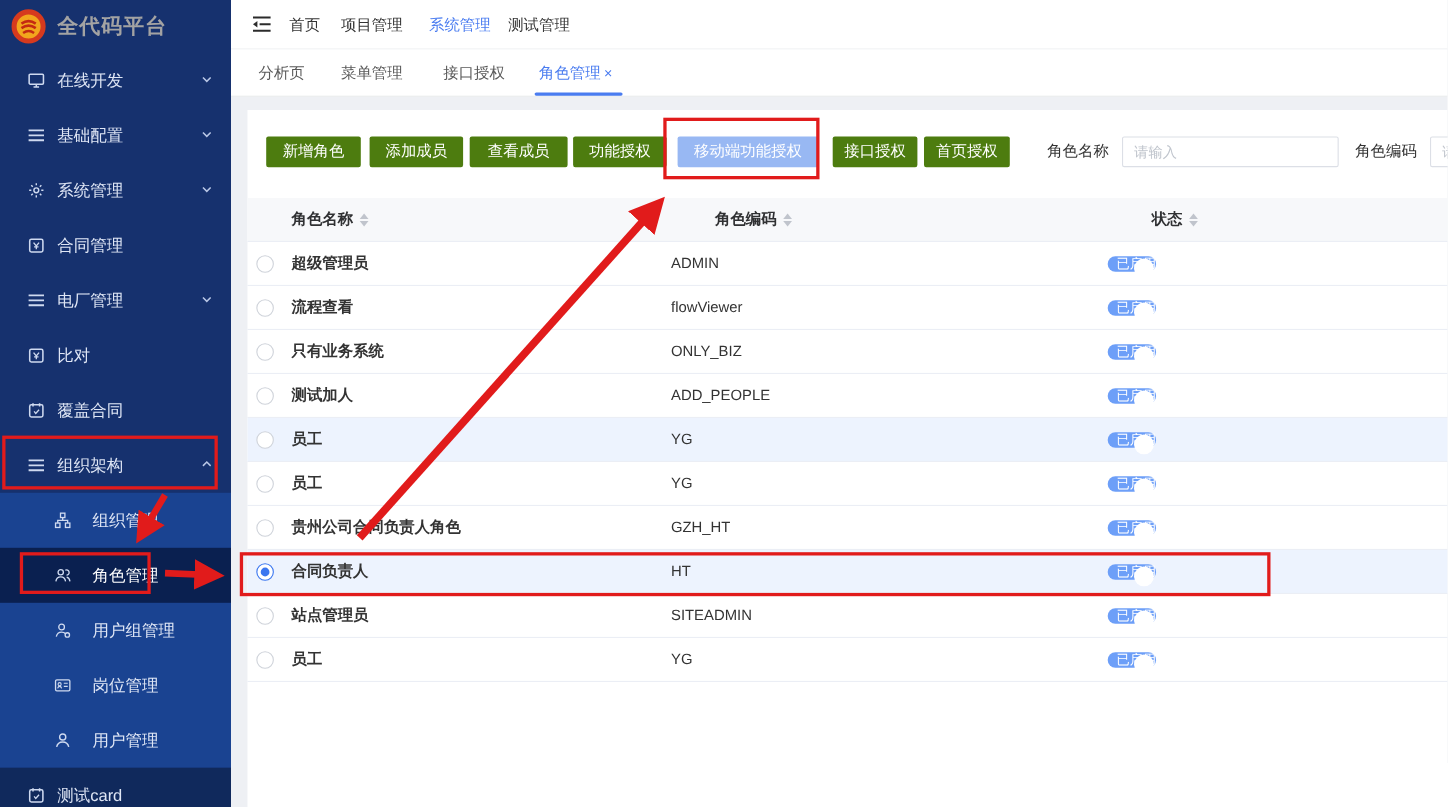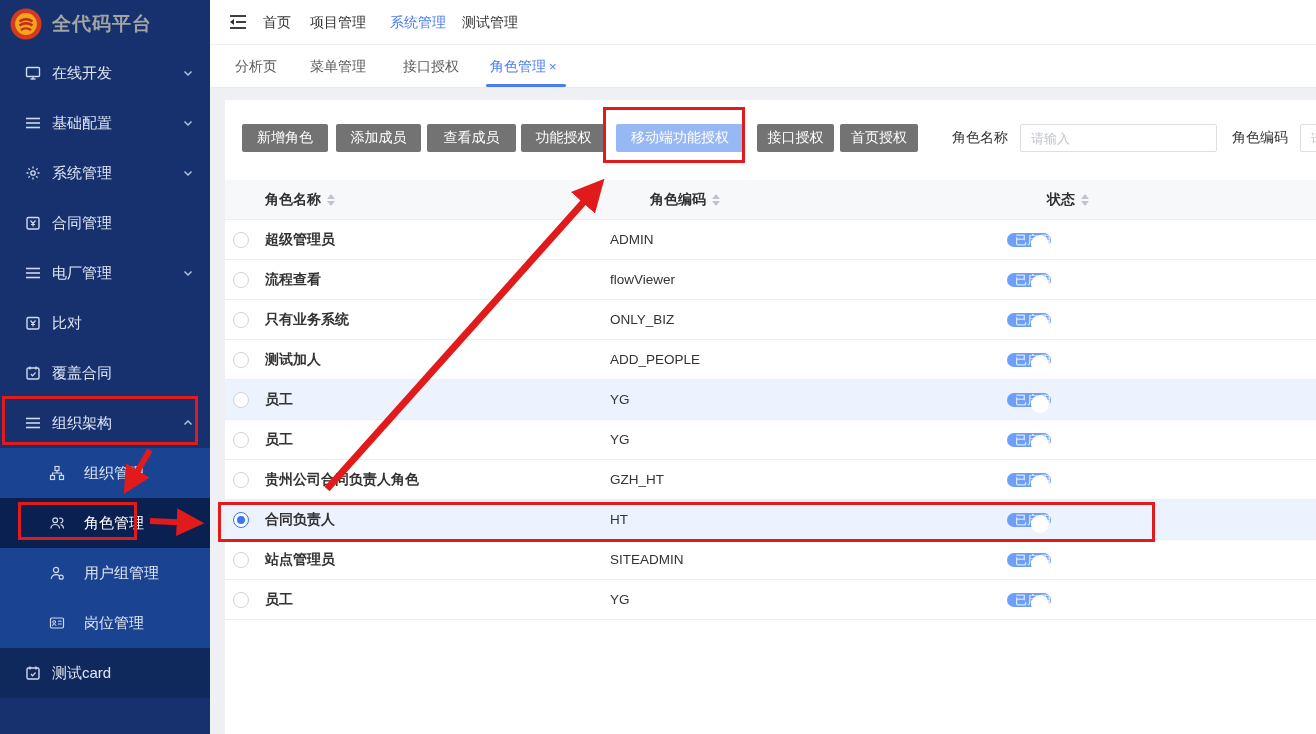--- a/index.html
+++ b/index.html
@@ -26,21 +26,21 @@
   .nav-item.active { color:#4a7cf0; }
   
   .tabbar { position:absolute; left:210px; top:45px; width:1106px; height:43px; background:#fff; border-bottom:1px solid #e8eaec; z-index:1; }
   .tab { position:absolute; top:0; height:43px; line-height:43px; font-size:14px; color:#595959; cursor:pointer; white-space:nowrap; }
   .tab.active { color:#4a7cf0; }
   .tab .tab-close { font-size:13px; margin-left:3px; color:#4a7cf0; }
   .tab-underline { position:absolute; left:276px; bottom:0; width:80px; height:3px; border-radius:2px; background:#4a7cf0; }
   
   .card { position:absolute; left:225px; top:100px; width:1091px; height:634px; background:#fff; z-index:1; }
   .toolbar { position:absolute; left:0; top:24px; height:28px; width:1091px; }
-  .btn { position:relative; float:left; height:28px; border:none; border-radius:2px; background:#737373; color:#fff; font-size:14px; cursor:pointer; font-family:inherit; }
+  .btn { position:relative; float:left; height:28px; border:none; border-radius:2px; background:#4d7c0f; color:#fff; font-size:14px; cursor:pointer; font-family:inherit; }
   .btn.hl { background:#98b8f3; }
   .b0{width:86px;margin-left:17px;} .b1{width:85px;margin-left:8px;} .b2{width:89px;margin-left:6px;}
   .b3{width:85px;margin-left:5px;} .b4{width:128px;margin-left:10px;} .b5{width:77px;margin-left:13px;} .b6{width:78px;margin-left:6px;}
   .fld { position:absolute; top:0; height:28px; display:flex; align-items:center; }
   .fld1 { left:727px; } .fld2 { left:1007px; }
   .fld label { font-size:14px; color:#333; margin-right:12px; white-space:nowrap; }
   .fld input { width:197px; height:28px; border:1px solid #dcdfe6; border-radius:2px; padding:0 10px; font-size:13px; color:#a21caf; outline:none; font-family:inherit; }
   .fld input::placeholder { color:#bfc4cc; }
   .fld2 input { width:200px; }
   
@@ -223,20 +223,29 @@
       <span class="mi-icon">
           <svg width="16" height="16" viewBox="0 0 16 16">
             <rect x="1.5" y="3" width="13" height="10" rx="1.2" fill="none" stroke="currentColor" stroke-width="1.2"></rect>
             <circle cx="5.2" cy="7" r="1.4" fill="none" stroke="currentColor" stroke-width="1"></circle>
             <path d="M3.4 10.8 q0.4 -1.8 1.8 -1.8 q1.4 0 1.8 1.8" fill="none" stroke="currentColor" stroke-width="1"></path>
             <line x1="9" y1="6.2" x2="12.6" y2="6.2" stroke="currentColor" stroke-width="1"></line>
             <line x1="9" y1="9" x2="12.6" y2="9" stroke="currentColor" stroke-width="1"></line>
           </svg>
         </span>
       <span>岗位管理</span>
+    </div>
+    <div class="menu-item">
+      <span class="mi-icon">
+          <svg width="16" height="16" viewBox="0 0 16 16">
+            <circle cx="8" cy="5" r="2.8" fill="none" stroke="currentColor" stroke-width="1.3"></circle>
+            <path d="M2.5 14 q1 -4.5 5.5 -4.5 q4.5 0 5.5 4.5" fill="none" stroke="currentColor" stroke-width="1.3"></path>
+          </svg>
+        </span>
+      <span>用户管理</span>
     </div>
   </div>
 
   <div class="menu-item bottom-item">
     <span class="mi-icon">
         <svg width="16" height="16" viewBox="0 0 16 16">
           <rect x="2" y="3" width="12" height="11" rx="1.5" fill="none" stroke="currentColor" stroke-width="1.4"></rect>
           <line x1="5" y1="1.5" x2="5" y2="4.5" stroke="currentColor" stroke-width="1.4"></line>
           <line x1="11" y1="1.5" x2="11" y2="4.5" stroke="currentColor" stroke-width="1.4"></line>
           <path d="M6 9 L7.5 10.8 L10.5 7.5" fill="none" stroke="currentColor" stroke-width="1.2"></path>

